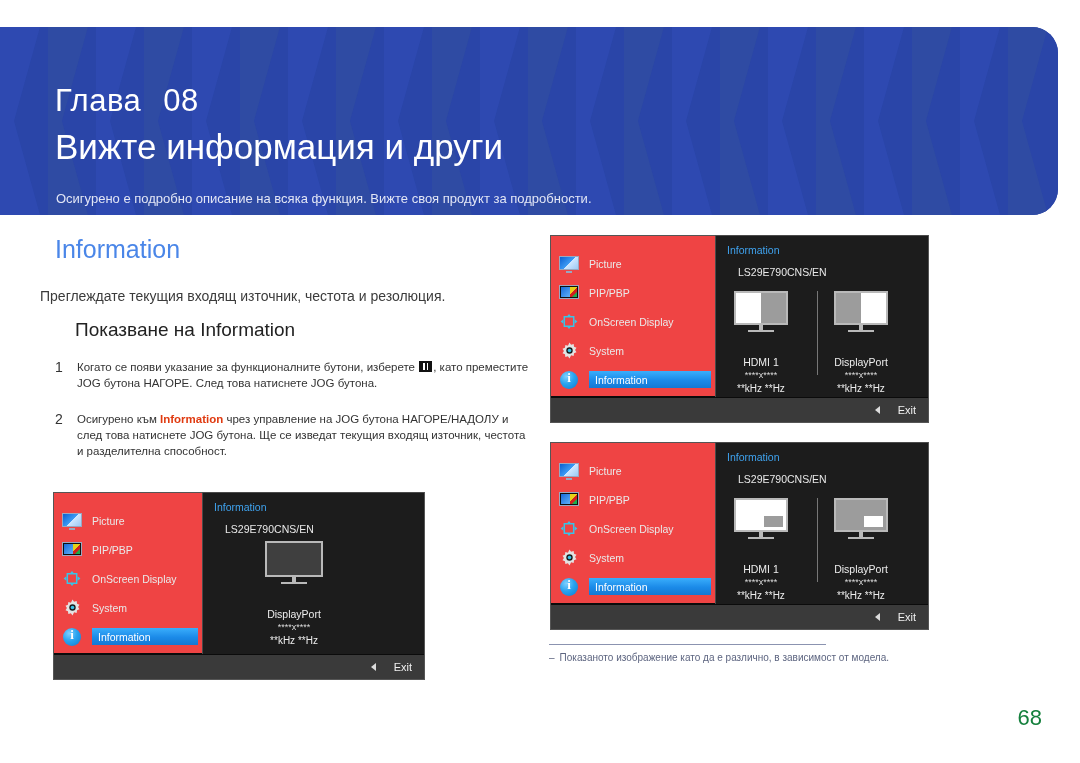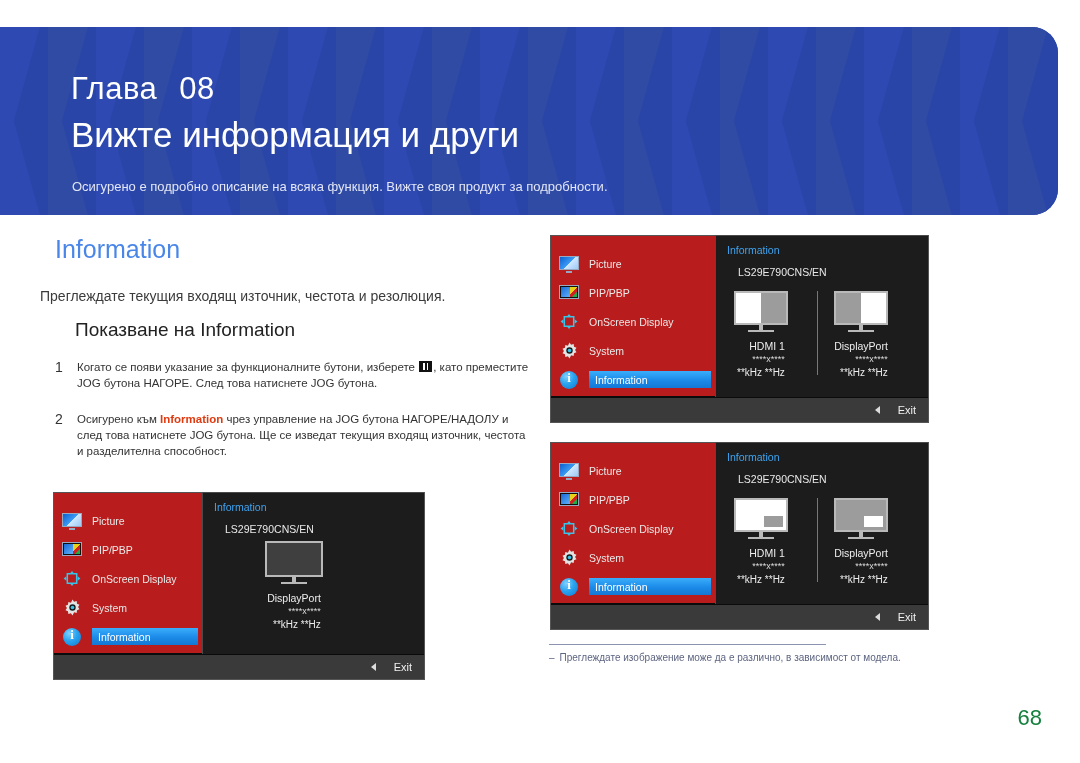--- a/index.html
+++ b/index.html
@@ -24,22 +24,22 @@
     border-top-right-radius: 26px;
     border-bottom-right-radius: 26px;
     overflow: hidden;
   }
   .banner-pattern {
     position: absolute; inset: 0;
     opacity: 1;
   }
   .banner-inner {
     position: absolute;
-    left: 55px; top: 0;
-    width: 900px; height: 100%; margin-left: 16px;
+    left: 55px; top: 12px;
+    width: 900px; height: 100%;
   }
   .chapter-line {
     position: absolute;
     top: 44px; left: 0;
     color: #ffffff;
     font-size: 31px;
     font-weight: normal;
     letter-spacing: 0.5px;
     white-space: nowrap;
   }
@@ -125,21 +125,21 @@
     position: absolute;
     background: #0b0b0b;
     border: 1px solid #555555;
     box-sizing: border-box;
   }
   .osd-sidebar {
     position: absolute;
     left: 0; top: 0;
     width: 43.5%;
     height: calc(100% - 26px);
-    background: #b91c1c;
+    background: #ef4444;
   }
   .osd-item {
     position: absolute;
     left: 8px;
     height: 22px;
     display: flex;
     align-items: center;
     width: calc(100% - 8px);
   }
   .osd-ico {
@@ -281,24 +281,24 @@
   }
   .mon-stand::before {
     content:""; position:absolute; left: 11px; top: 0;
     width: 4px; height: 5px; background: #b9b9b9;
   }
   .mon-stand::after {
     content:""; position:absolute; left: 0; top: 5px;
     width: 26px; height: 2px; background: #b9b9b9;
   }
   .mon-caption {
-    margin-top: 10px;
+    margin-top: 26px;
     color: #ededed;
     font-size: 10.5px;
-    text-align: right;
+    text-align: center;
     line-height: 13px;
     white-space: nowrap;
   }
   .mon-res { font-size: 9px; color: #dcdcdc; letter-spacing: 0px; }
   .mon-freq { font-size: 10px; color: #ededed; }
   .mon-divider {
     position: absolute;
     width: 1px;
     background: #777777;
   }
@@ -613,17 +613,17 @@
       </div>
       <div class="osd-bottombar">
         <div class="osd-exit-arrow"></div>
         <div class="osd-exit-label">Exit</div>
       </div>
     </div>
 
   </div>
 
   <div class="footnote-rule"></div>
-  <div class="footnote"><span class="dash">‒</span><span>Преглеждате изображение може да е различно, в зависимост от модела.</span></div>
+  <div class="footnote"><span class="dash">‒</span><span>Показаното изображение като да е различно, в зависимост от модела.</span></div>
 
   <div class="page-number">68</div>
 
 </div>
 
 </body></html>

